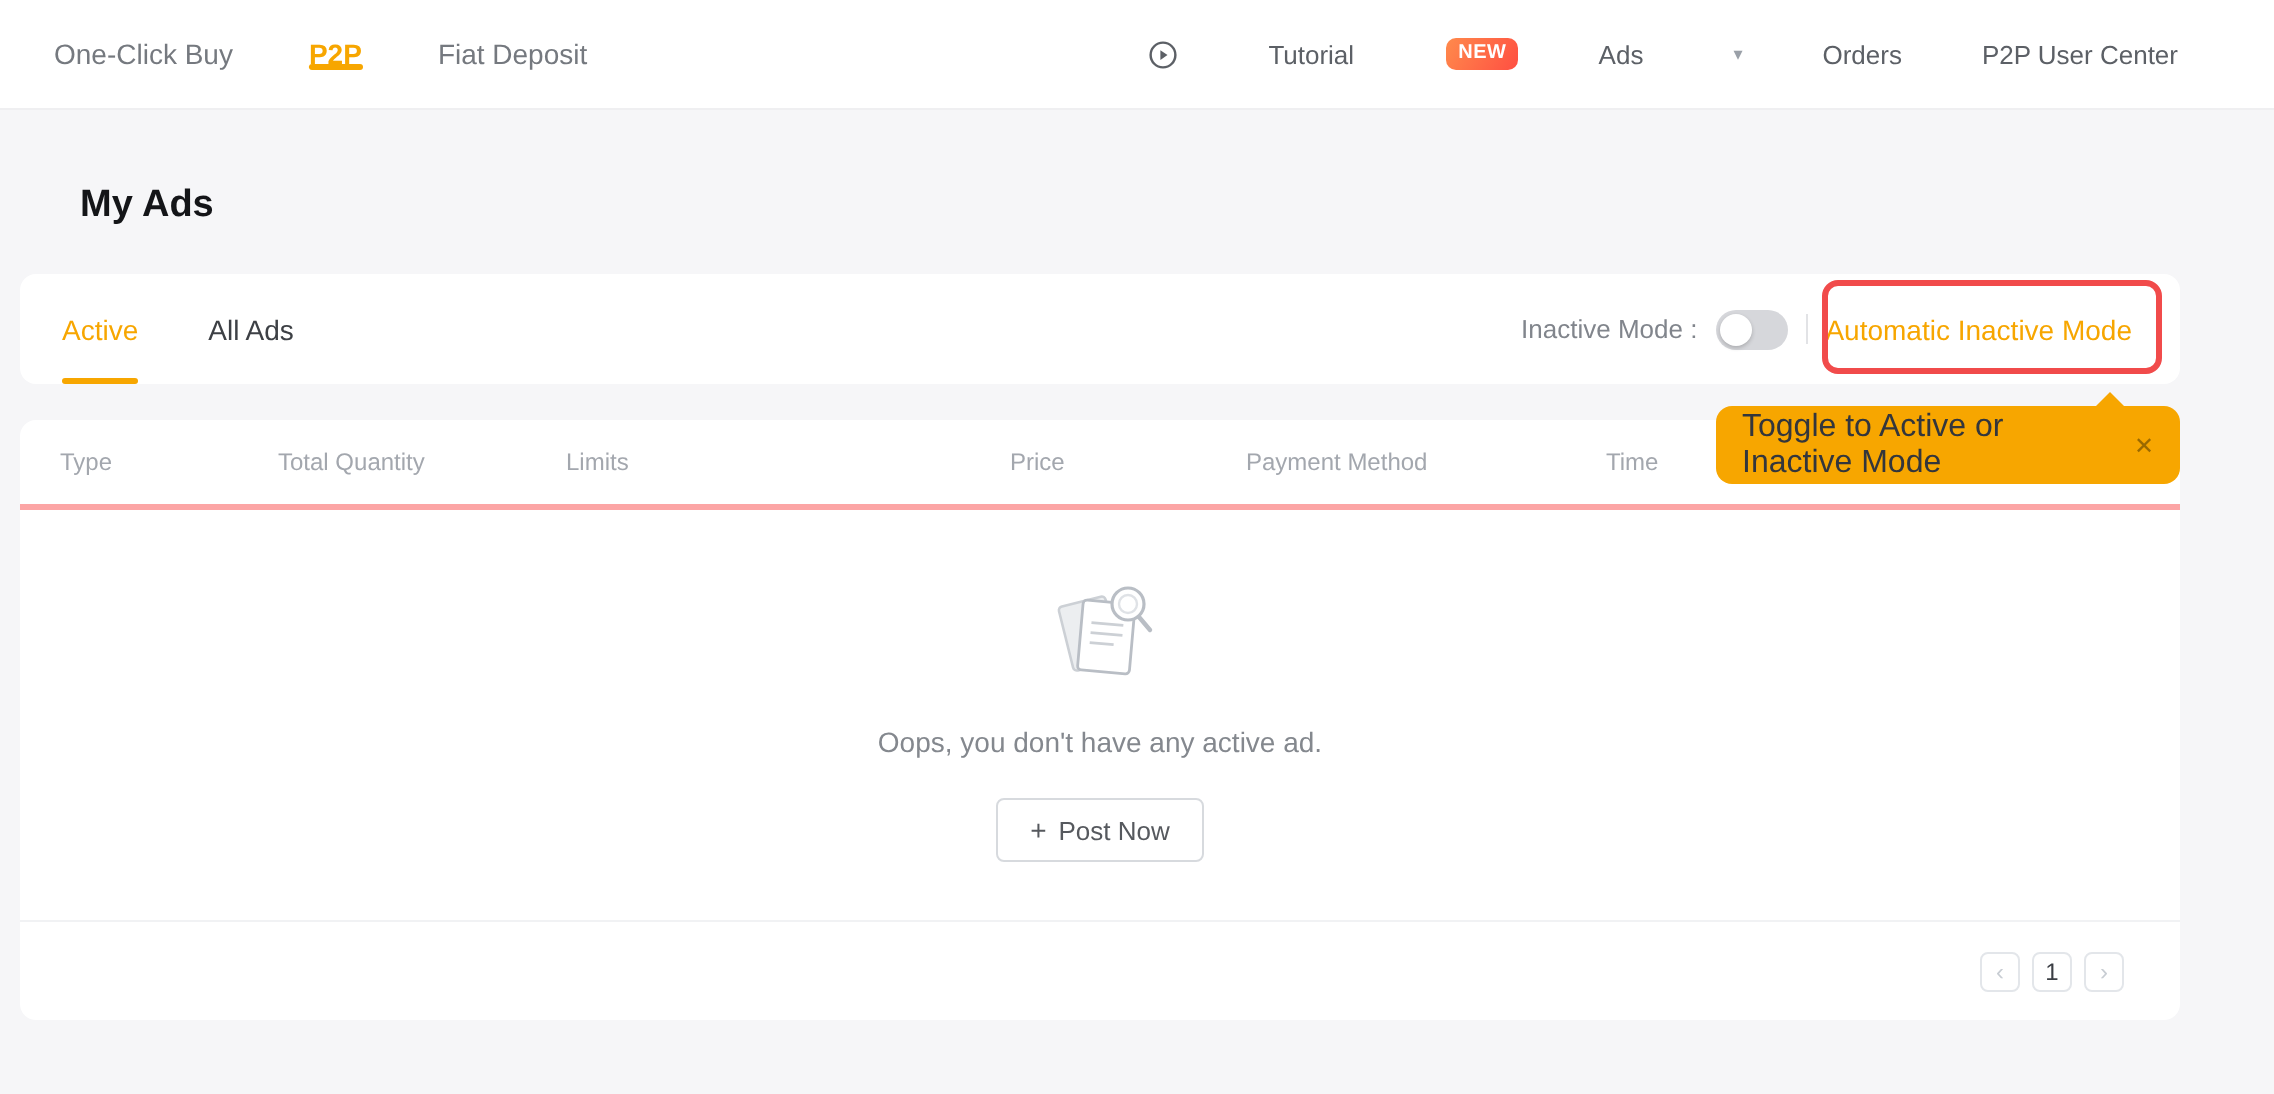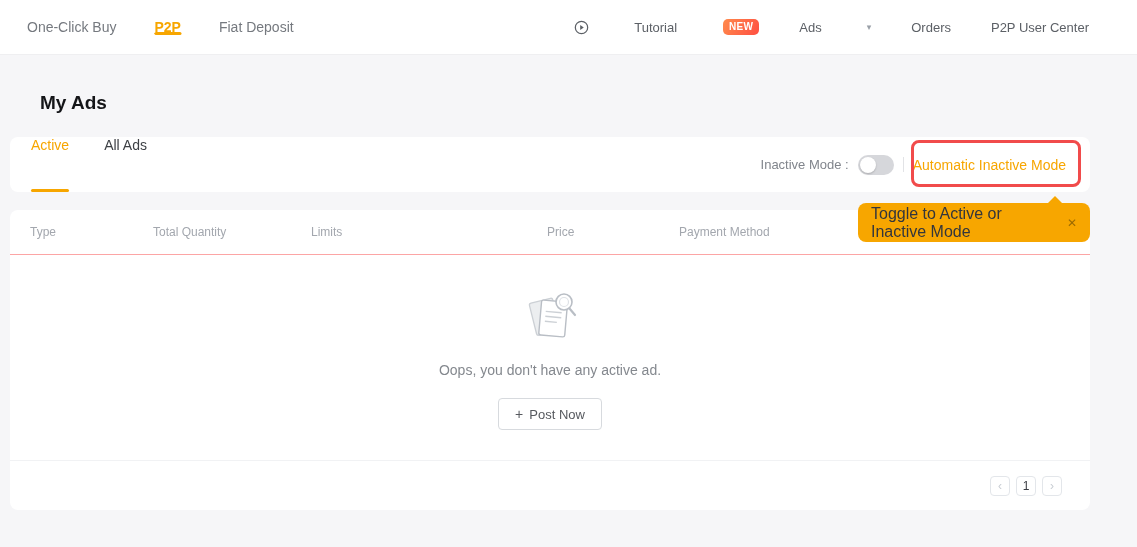--- a/index.html
+++ b/index.html
@@ -49,21 +49,21 @@
     font-size: 19px; font-weight: 700; color: #141518; margin-left: 16px;
   }
 
   
   .tabs-card {
     position: absolute; left: 10px; top: 137px; width: 1080px; height: 55px;
     background: #fff; border-radius: 8px; z-index: 6;
   }
   .tabs { display: flex; align-items: stretch; height: 100%; padding-left: 21px; }
   .tab {
-    display: flex; align-items: flex-start; font-size: 14px; color: #3d4045;
+    display: flex; align-items: center; font-size: 14px; color: #3d4045;
     margin-right: 35px; cursor: pointer; position: relative;
   }
   .tab.active { color: #f7a600; }
   .tab-underline {
     position: absolute; bottom: 0; left: 0; width: 38px; height: 3px;
     background: #f7a600; border-radius: 2px;
   }
   .mode-controls {
     position: absolute; right: 24px; top: 0; height: 100%;
     display: flex; align-items: center;
@@ -103,21 +103,21 @@
   .tooltip-text { font-size: 16px; color: #33363c; }
   .tooltip-close { font-size: 12px; color: rgba(40,30,0,.45); cursor: pointer; padding-left: 8px; }
 
   
   .table-card {
     position: absolute; left: 10px; top: 210px; width: 1080px; height: 300px;
     background: #fff; border-radius: 8px; z-index: 6;
   }
   .thead {
     display: flex; align-items: center; height: 45px; padding: 0 20px;
-    border-bottom: 1px solid #fca5a5; font-size: 12px; color: #a3a7ae; gap: 14px;
+    border-bottom: 3px solid #fca5a5; font-size: 12px; color: #a3a7ae;
   }
   .th { flex: none; }
   .th-type { width: 109px; }
   .th-qty { width: 144px; }
   .th-limits { width: 222px; }
   .th-price { width: 118px; }
   .th-payment { width: 180px; }
   .th-time { flex: 1 1 auto; }
 
   .empty {

